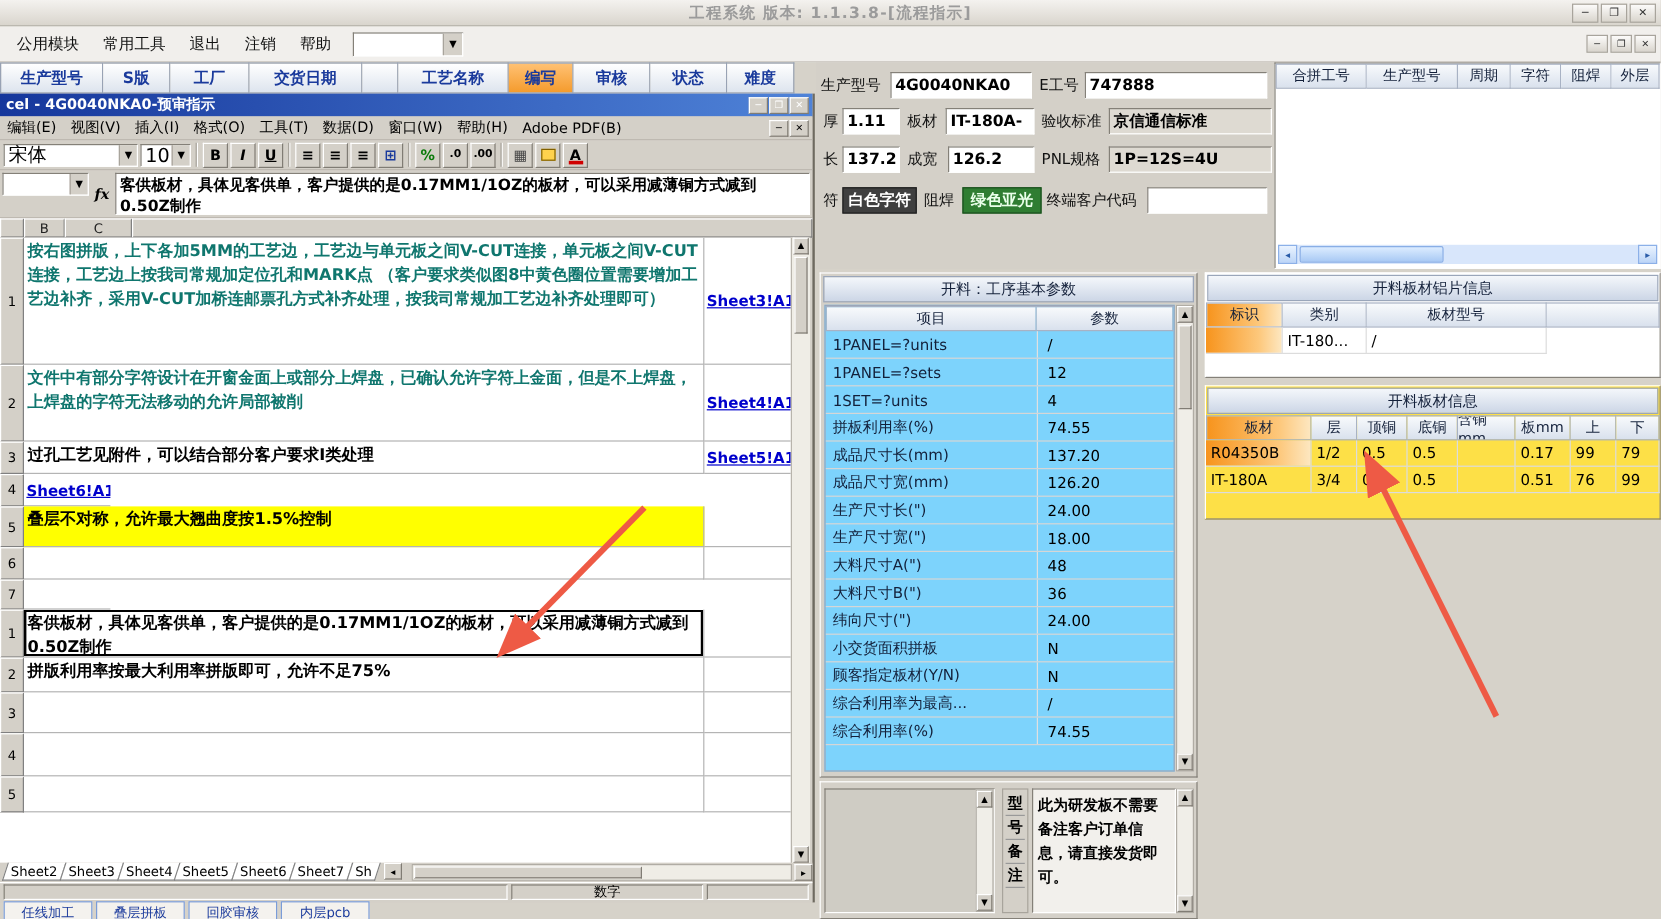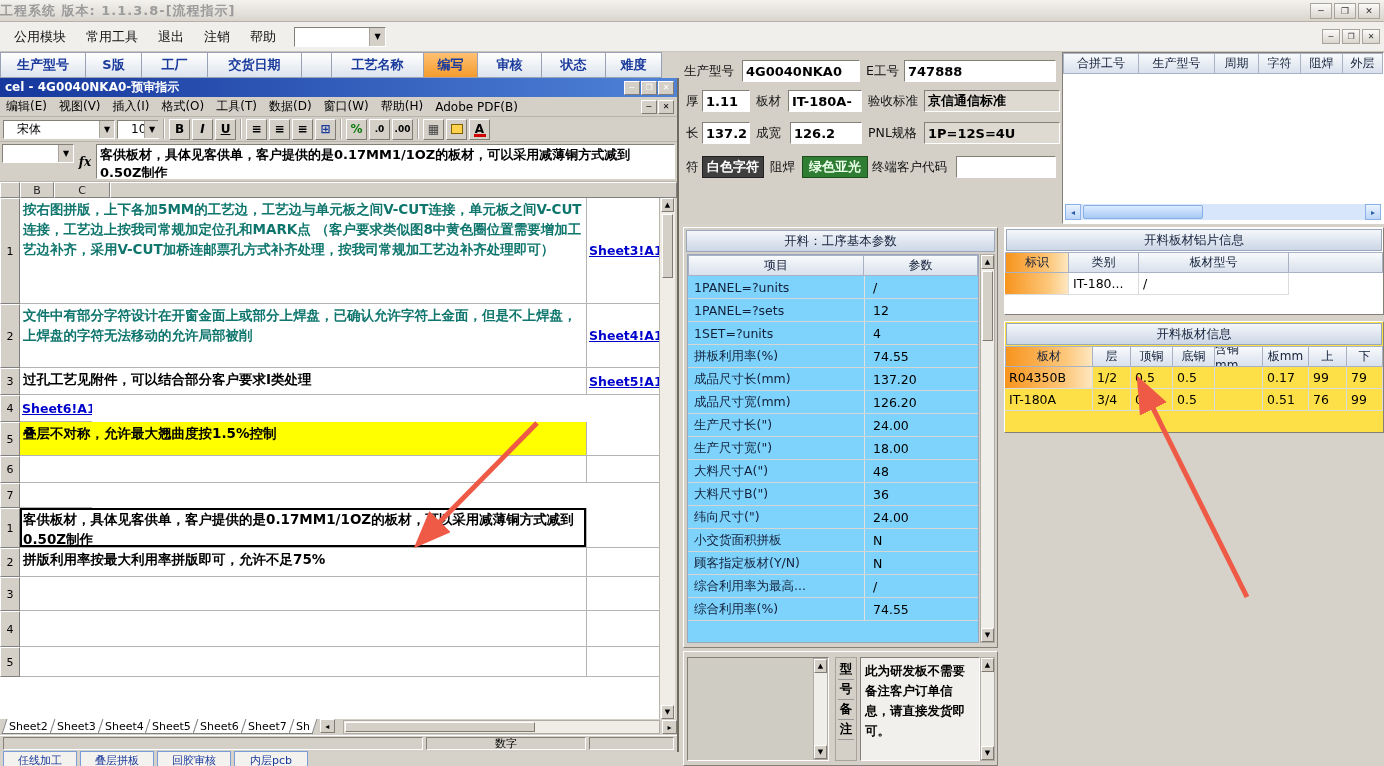--- a/index.html
+++ b/index.html
@@ -1,20 +1,20 @@
 <!DOCTYPE html>
 <html><head>
 <meta charset="utf-8">
 <style>
 *{margin:0;padding:0;box-sizing:border-box}
 html,body{width:1384px;height:766px;overflow:hidden}
 body{font-family:"DejaVu Sans","Liberation Sans",sans-serif;background:#d6d2c9;position:relative;font-size:12px;color:#000}
 .btn3d{border:1px solid;border-color:#fff #807c74 #807c74 #fff;background:#d4d0c8;display:flex;align-items:center;justify-content:center}
 
-#titlebar{position:absolute;left:0;top:0;width:1384px;height:22px;background:linear-gradient(#f4f2ef,#d9d5cd);border-bottom:1px solid #b5b1a9;display:flex;align-items:center;}
+#titlebar{position:absolute;left:0;top:0;width:1384px;height:22px;background:linear-gradient(#f4f2ef,#d9d5cd);border-bottom:1px solid #b5b1a9;display:flex;align-items:center;justify-content:center}
 #titlebar .t{color:#9b9b9b;font-weight:bold;font-size:13px;letter-spacing:1px}
 .wbtns{position:absolute;right:4px;top:3px;display:flex;gap:2px}
 .wbtn{width:22px;height:16px;font-size:9px;color:#333;background:linear-gradient(#fcfbfa,#d9d5cd);border:1px solid #a8a49c;display:flex;align-items:center;justify-content:center}
 #menubar{position:absolute;left:0;top:22px;width:1384px;height:30px;background:#f1efec;border-bottom:1px solid #c9c5bd;display:flex;align-items:center;padding:0 4px}
 .menu-item{padding:4px 10px;font-size:13px;color:#111}
 #menu-combo{width:92px;height:20px;margin-left:8px;display:flex;background:#fff;border:1px solid;border-color:#848078 #fff #fff #848078}
 #menu-combo .da{margin-left:auto;width:16px;background:#d4d0c8;border-left:1px solid #a8a49c;font-size:8px;display:flex;align-items:center;justify-content:center}
 #mdi-btns{margin-left:auto;display:flex;gap:2px}
 .mdibtn{width:18px;height:15px;font-size:8px}
 
@@ -63,21 +63,21 @@
 
 #excel{position:absolute;left:0;top:78px;width:679px;height:674px;background:#d4d0c8;border-right:2px solid #6e6a60;z-index:10}
 #xl-title{height:19px;background:linear-gradient(90deg,#16379c,#4f83d8);display:flex;align-items:center;color:#fff;font-weight:bold;font-size:12px;padding-left:5px}
 #xl-title .btns{margin-left:auto;display:flex;gap:1px;padding-right:3px}
 .xlbtn{width:16px;height:14px;font-size:8px}
 #xl-menu{height:20px;display:flex;align-items:center;font-size:12px;border-bottom:1px solid #b8b4ac;background:#d4d0c8}
 #xl-menu .mi{padding:2px 6px;white-space:nowrap}
 #xl-menu .btns{margin-left:auto;display:flex;gap:1px;padding-right:3px}
 #xl-tools{height:25px;display:flex;align-items:center;gap:2px;padding:0 3px;border-bottom:1px solid #b8b4ac;background:#d4d0c8}
 .combo{height:19px;display:flex;align-items:center;background:#fff;border:1px solid;border-color:#848078 #fff #fff #848078}
-.combo .val{padding:0 13px;font-size:12px;flex:1;overflow:hidden;white-space:nowrap}
+.combo .val{padding:0 3px;font-size:16px;flex:1;overflow:hidden;white-space:nowrap}
 .combo .da{width:15px;height:100%;background:#d4d0c8;border-left:1px solid #a8a49c;font-size:8px;display:flex;align-items:center;justify-content:center;flex:0 0 auto}
 .tbtn{width:21px;height:21px;font-size:12px;font-weight:bold}
 .tbtn .fcbar{position:absolute;margin-top:13px;width:12px;height:3px;background:#d00000}
 .fillsw{width:12px;height:10px;background:#ffd24d;border:1px solid #806000}
 .tsep{width:2px;height:20px;border-left:1px solid #a8a49c;border-right:1px solid #fff;margin:0 2px}
 #xl-formula{height:40px;display:flex;border-bottom:1px solid #b8b4ac;background:#d4d0c8;padding:2px}
 #name-box{width:72px}
 #fx{width:22px;display:flex;align-items:center;justify-content:center;font-style:italic;font-weight:bold;font-family:"DejaVu Serif",serif}
 #formula-text{flex:1;background:#fff;border:1px solid;border-color:#848078 #fff #fff #848078;font-weight:bold;font-size:13px;line-height:18px;padding:1px 3px;overflow:hidden}
 #xl-colhdr{height:16px;display:flex;background:#d4d0c8}

